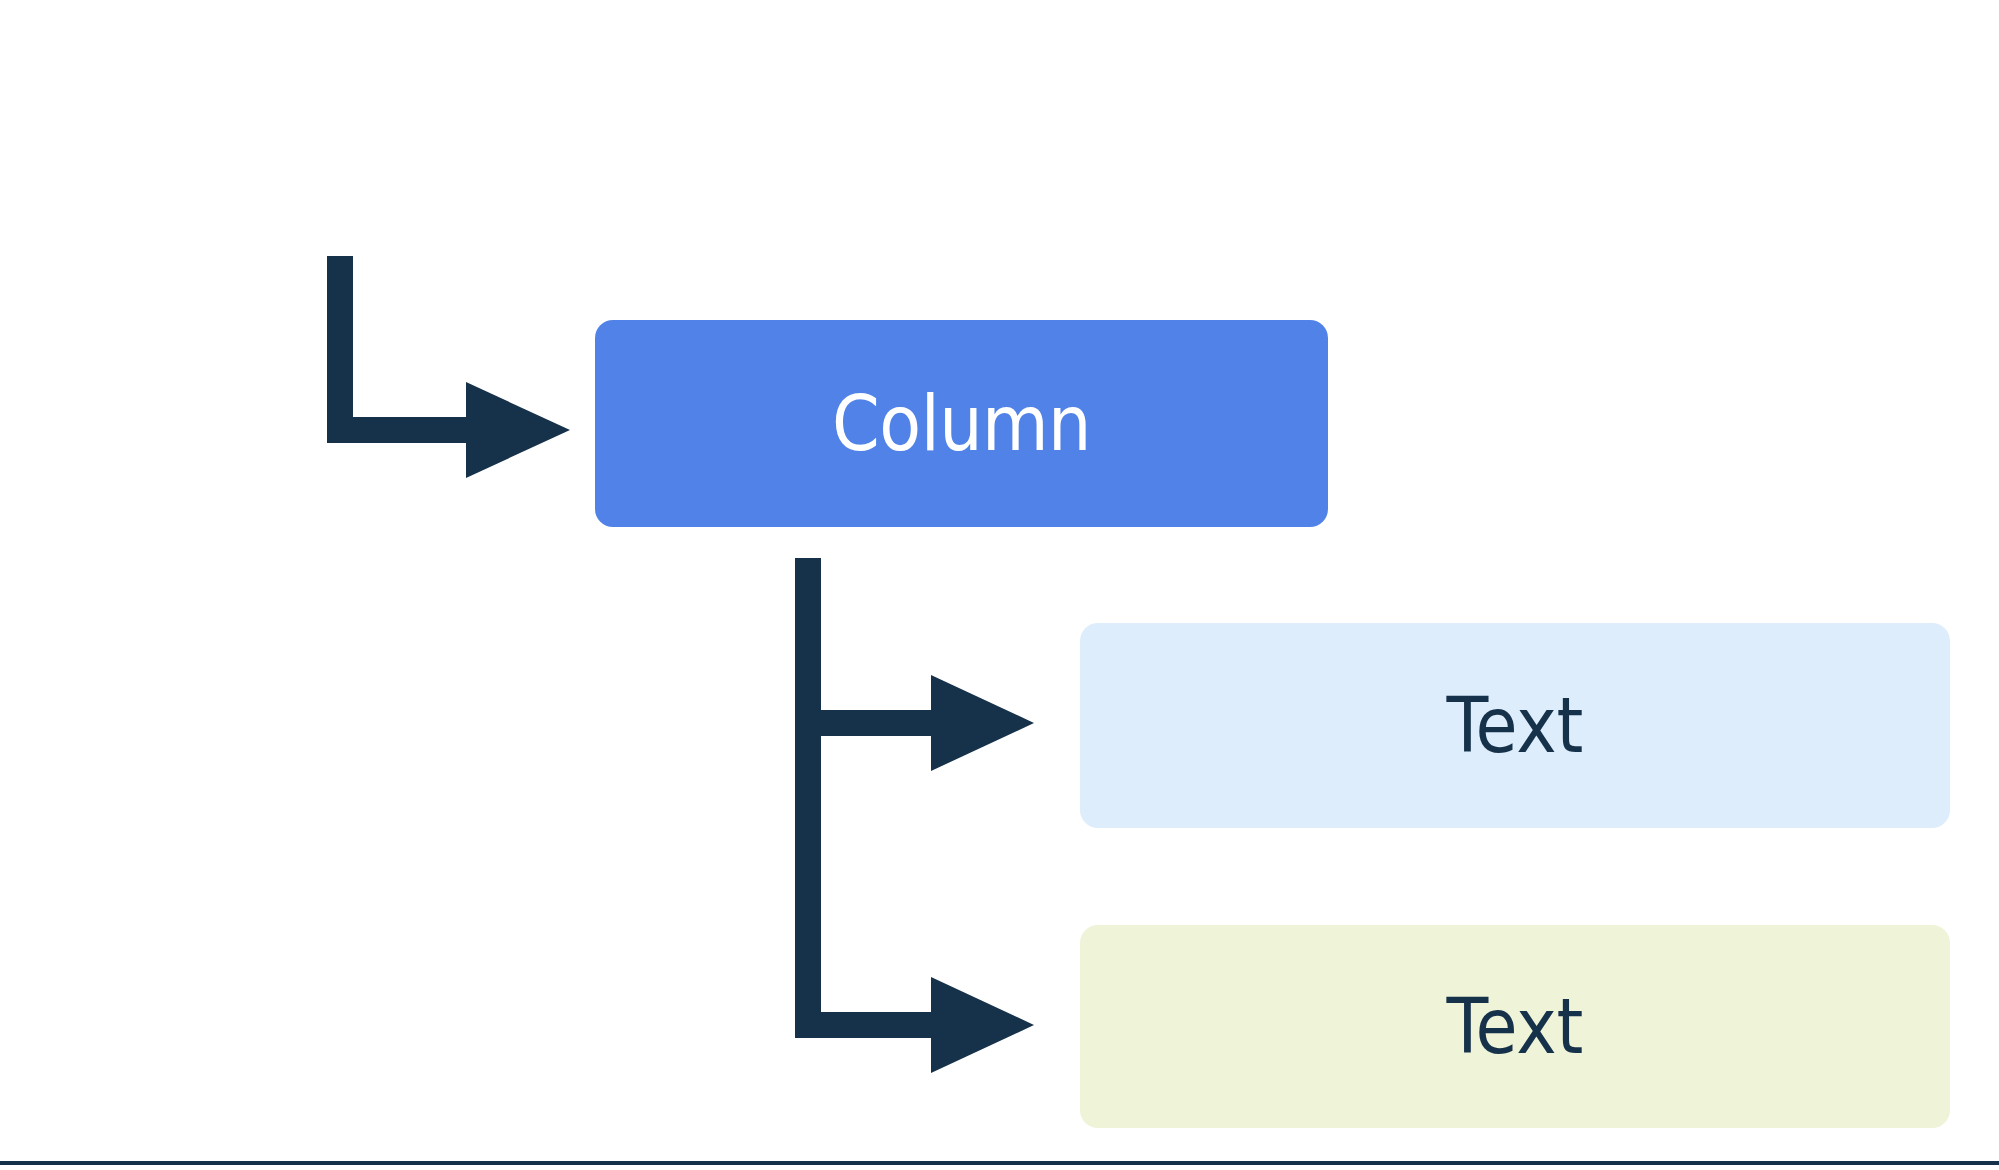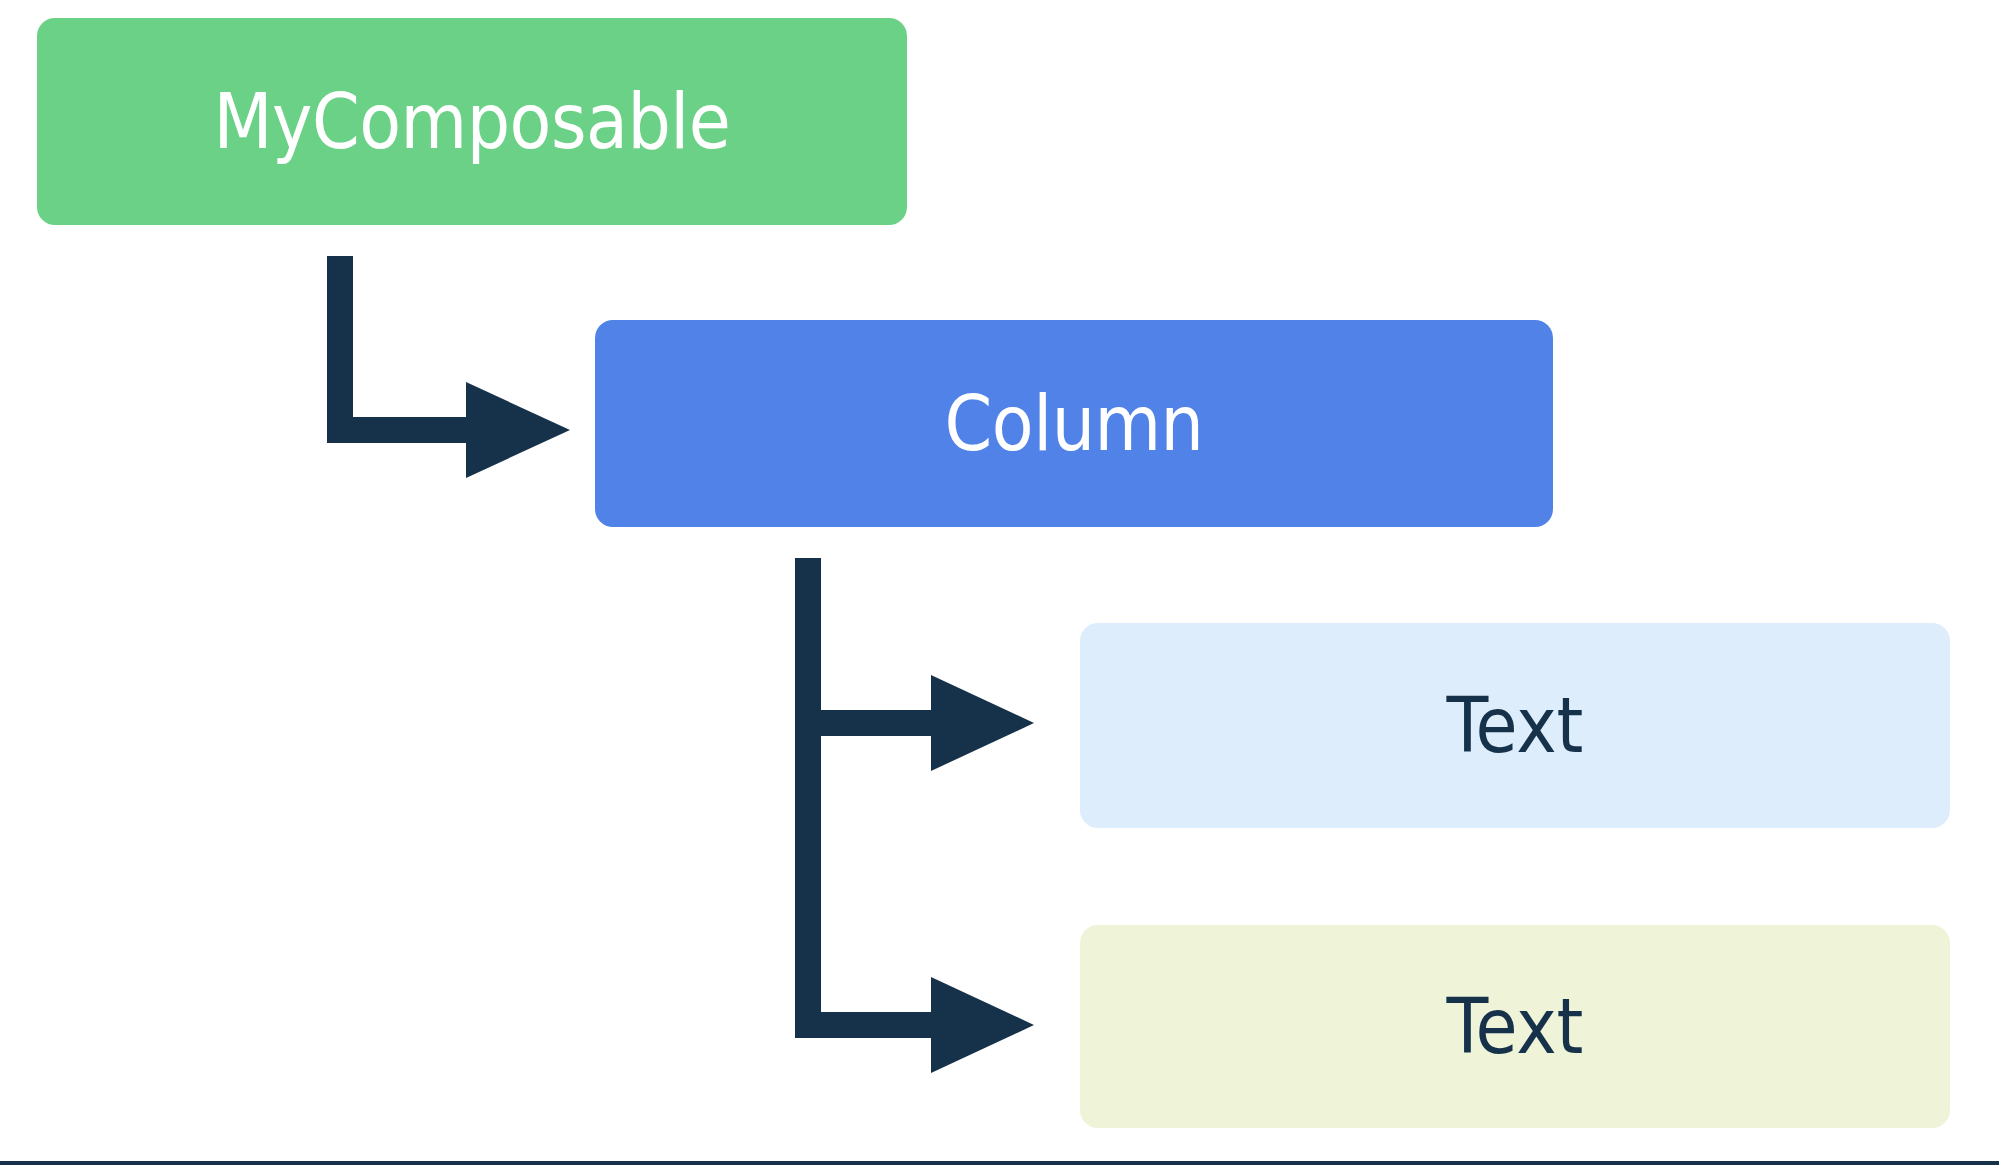--- a/index.html
+++ b/index.html
@@ -44,21 +44,21 @@
     color: #ffffff;
     font-size: 76px;
     font-family: "Liberation Sans Narrow", "DejaVu Sans Condensed", "Liberation Sans", sans-serif;
     font-stretch: condensed;
     letter-spacing: -0.5px;
   }
   
   #node-column {
     left: 595px;
     top: 320px;
-    width: 958px;
+    width: 733px;
     height: 207px;
     background: #5082e8;
   }
   #node-column .node-label {
     color: #ffffff;
     font-size: 76px;
     font-family: "Liberation Sans Narrow", "DejaVu Sans Condensed", "Liberation Sans", sans-serif;
     font-stretch: condensed;
     letter-spacing: -0.5px;
   }
@@ -123,23 +123,20 @@
       <path d="M 808 558 L 808 723 L 945 723" fill="none" stroke="#16314a" stroke-width="26" stroke-linecap="butt" stroke-linejoin="miter"></path>
       <polygon points="931,675 1034,723 931,771" fill="#16314a"></polygon>
     </g>
 
     <g>
       <path d="M 808 558 L 808 1025 L 945 1025" fill="none" stroke="#16314a" stroke-width="26" stroke-linecap="butt" stroke-linejoin="miter"></path>
       <polygon points="931,977 1034,1025 931,1073" fill="#16314a"></polygon>
     </g>
   </svg>
 
-  <div class="node" id="node-root">
-    <span class="node-label">MyComposable</span>
-  </div>
 
   <div class="node" id="node-column">
     <span class="node-label">Column</span>
   </div>
 
   <div class="node" id="node-text-1">
     <span class="node-label">Text</span>
   </div>
 
   <div class="node" id="node-text-2">

